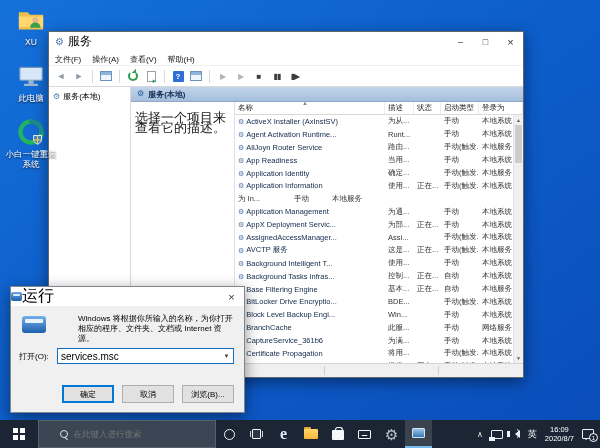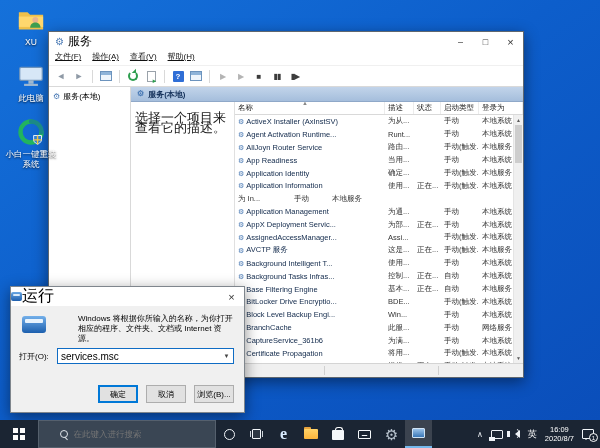--- a/index.html
+++ b/index.html
@@ -24,21 +24,21 @@
   
   .win { position:absolute; background:#fff; border:1px solid #5f676f; box-shadow:0 4px 14px rgba(0,0,0,.45); }
   .titlebar { height:19px; background:#fff; display:flex; align-items:center; padding-left:6px; }
   .titlebar .tb-title { font-size:12px; margin-left:4px; flex:0 0 auto; }
   .tb-spacer { flex:1; }
   .tb-btn { width:25px; height:19px; display:flex; align-items:center; justify-content:center; font-size:9px; color:#333; }
   .tb-btn.close { font-size:11px; }
 
   
   #services-win { left:48px; top:31px; width:476px; height:347px; display:flex; flex-direction:column; }
-  .menubar { height:15px; display:flex; align-items:flex-start; padding-left:6px; gap:11px; font-size:8px; color:#111; border-bottom:1px solid #f0f0f0;text-decoration:underline; }
+  .menubar { height:15px; display:flex; align-items:flex-end; padding-left:6px; gap:11px; font-size:8px; color:#111; border-bottom:1px solid #f0f0f0; }
   .toolbar { height:21px; display:flex; align-items:center; padding-left:5px; gap:4px; border-bottom:1px solid #d9d9d9; }
   .tool-sep { width:1px; height:13px; background:#d9d9d9; margin:0 2px; }
   .tool-ico { width:14px; height:14px; display:flex; align-items:center; justify-content:center; font-size:9px; }
   .nav-arrow { color:#8f9aa6; font-size:9px; }
   .win-ico { width:12px; height:10px; border:1px solid #6c93bd; background:#eef5fc; position:relative; }
   .win-ico::before { content:""; position:absolute; left:0; top:0; right:0; height:3px; background:#8fb4d9; }
   .refresh-circ { width:10px; height:10px; border:2px solid #2e9e4f; border-radius:50%; border-top-color:transparent; position:relative; }
   .refresh-circ::after { content:""; position:absolute; right:-3px; top:-3px; border:3px solid transparent; border-left-color:#2e9e4f; transform:rotate(45deg); }
   .doc-ico { width:9px; height:11px; border:1px solid #9aa2aa; background:#fff; position:relative; }
   .doc-ico::after { content:"►"; position:absolute; right:-3px; bottom:-3px; font-size:6px; color:#2e9e4f; }
@@ -90,21 +90,21 @@
   .run-body { flex:1; position:relative; font-size:8px; }
   .run-big-ico { position:absolute; left:11px; top:10px; width:24px; height:17px; border-radius:3px; background:linear-gradient(#74b0ea,#1c5fae); }
   .run-big-ico::before { content:""; position:absolute; left:3px; top:3px; right:3px; height:4px; background:#e8f3fd; border-radius:1px; }
   .run-desc { position:absolute; left:44px; top:8px; right:8px; font-size:8px; line-height:10px; color:#000;margin-left:23px; }
   .open-row { position:absolute; left:8px; top:42px; right:10px; display:flex; align-items:center; }
   .open-label { font-size:8px; width:38px; flex:0 0 auto; }
   .combo { flex:1; height:16px; border:1px solid #0f6cc4; background:#fff; display:flex; align-items:center; }
   .combo input { flex:1; border:none; outline:none; font-size:10px; font-family:"Liberation Sans",sans-serif; padding-left:3px; height:100%; background:transparent; }
   .combo-arrow { width:13px; height:100%; display:flex; align-items:center; justify-content:center; font-size:6px; color:#444; }
   .run-buttons { height:28px; display:flex; justify-content:flex-end; align-items:center; gap:8px; padding-right:10px; padding-bottom:8px; }
-  .btn { width:40px; height:18px; background:#e1e1e1; border:1px solid #adadad; font-size:8px; display:flex; align-items:center; justify-content:center; }
+  .btn { width:52px; height:18px; background:#e1e1e1; border:1px solid #adadad; font-size:8px; display:flex; align-items:center; justify-content:center; }
   .btn.default { border:1px solid #0078d7; outline:1px solid #0078d7; outline-offset:-2px; }
 
   
   #taskbar { position:absolute; left:0; bottom:0; width:600px; height:28px; background:#1b2533; display:flex; align-items:stretch; z-index:5; }
   .tb-item { display:flex; align-items:center; justify-content:center; }
   #start-btn { width:38px; }
   .winlogo { width:12px; height:12px; display:grid; grid-template-columns:5px 5px; grid-template-rows:5px 5px; gap:2px; }
   .winlogo div { background:#fdfdfd; }
   #search-box { width:178px; background:#3a4654; border:1px solid #55606d; display:flex; align-items:center; gap:6px; padding-left:9px; }
   .mag-ico { width:8px; height:8px; position:relative; flex:0 0 auto; }

